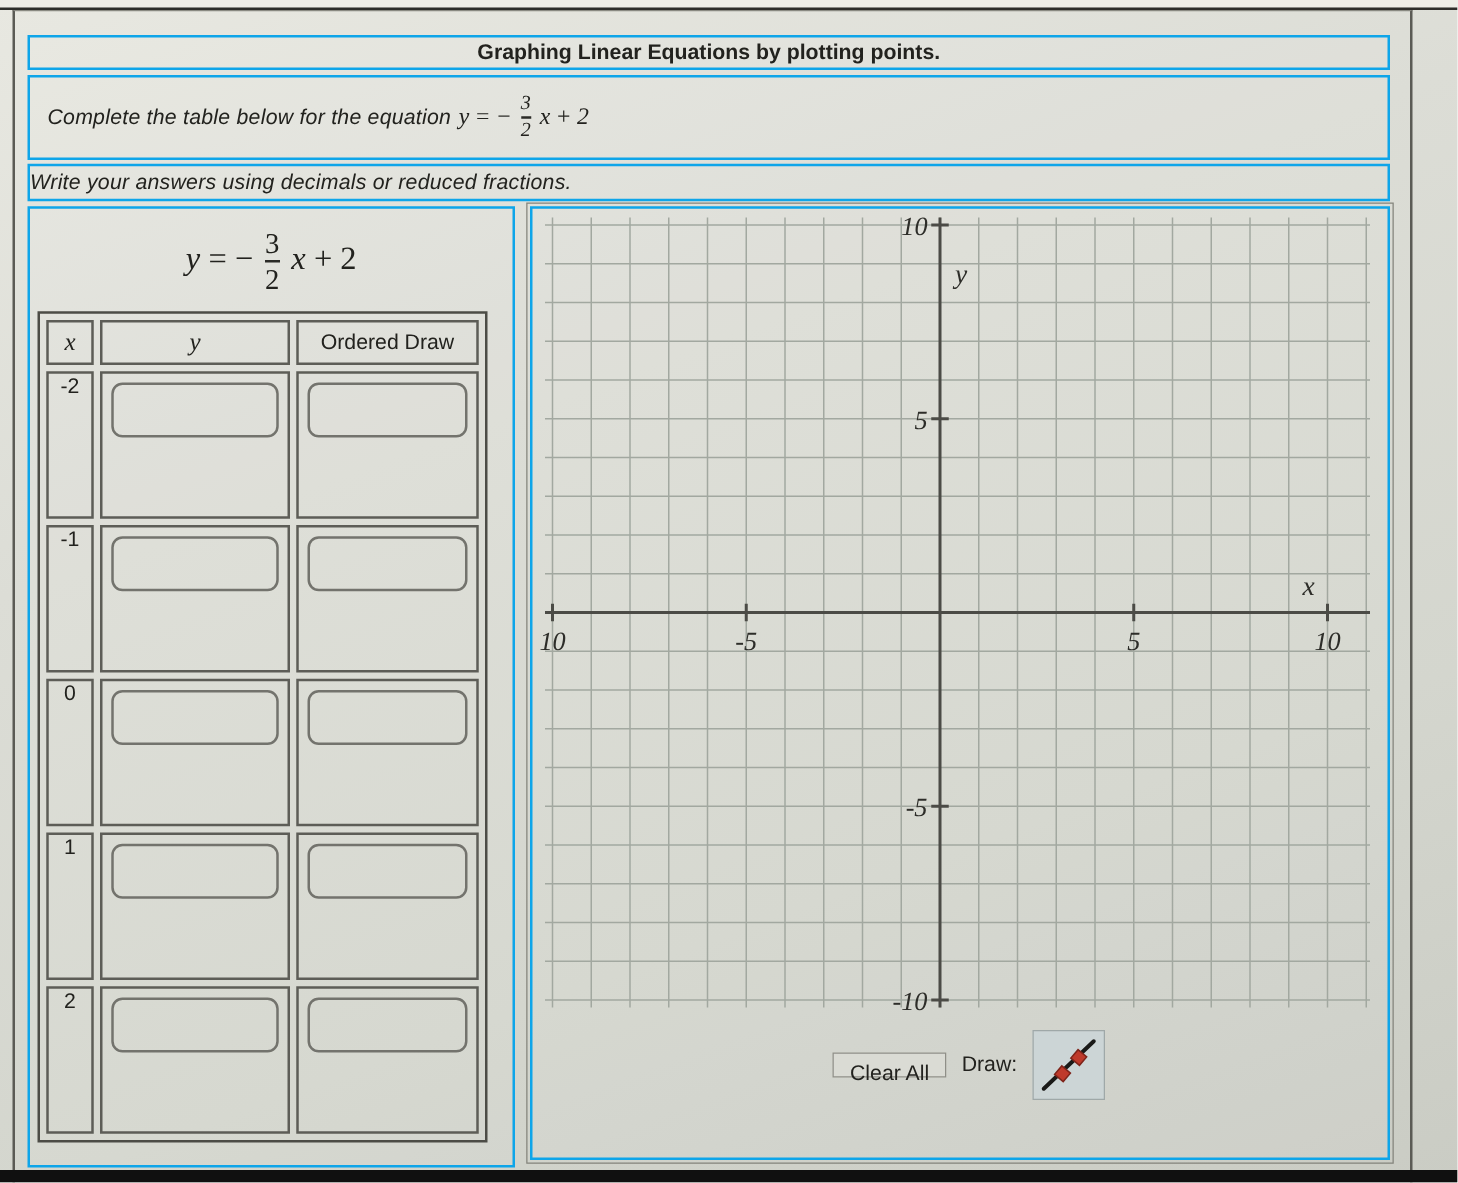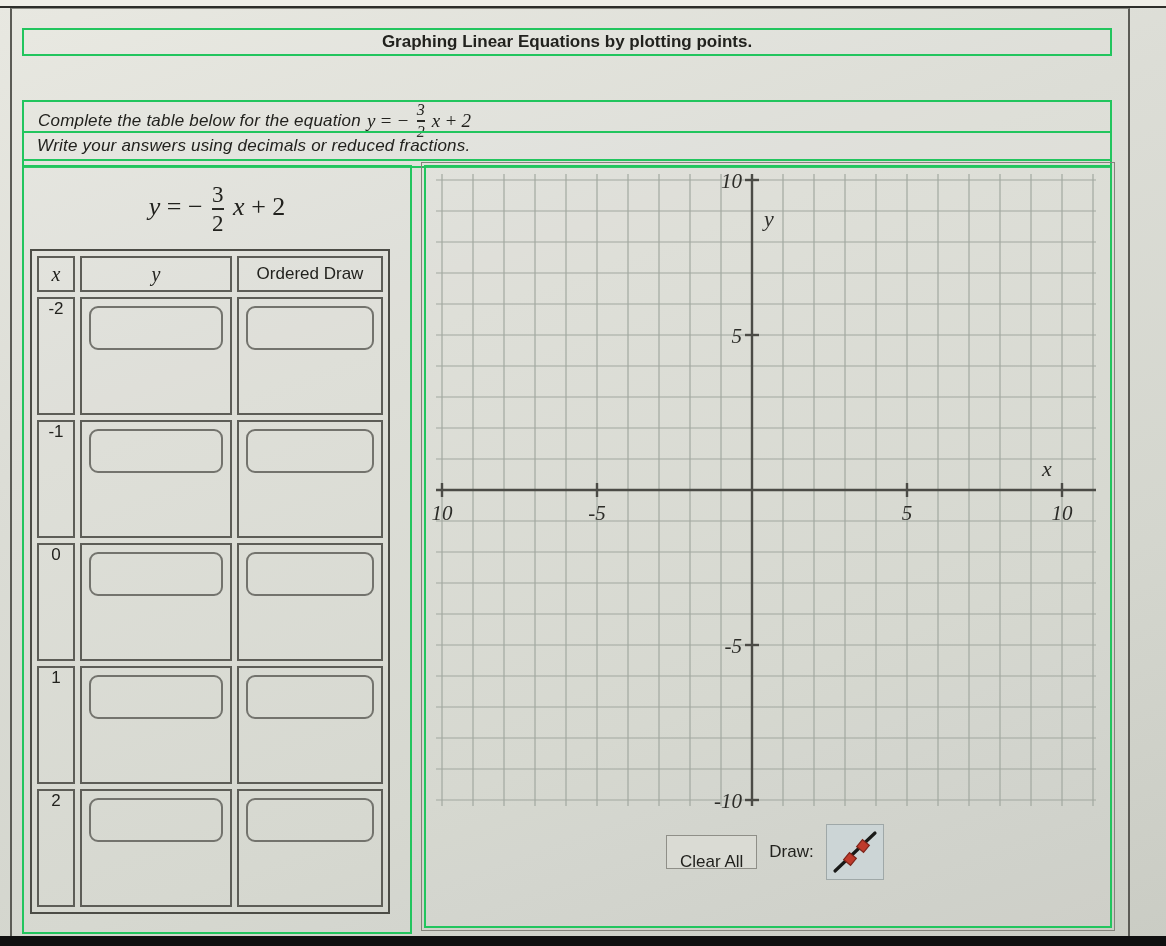--- a/index.html
+++ b/index.html
@@ -12,25 +12,25 @@
   }
   .top-strip { position:absolute; left:0; top:0; width:1166px; height:6px; background:#efeee7; }
   .top-line  { position:absolute; left:0; top:6px; width:1166px; height:2px; background:#2e2e2a; }
   .outer-frame {
     position:absolute; left:10px; top:8px; width:1120px; height:938px;
     border-left:2px solid #5b5b55; border-right:2px solid #5b5b55; border-top:1px solid #8a8a82;
     pointer-events:none;
   }
   .bottom-bar { position:absolute; left:0; top:936px; width:1166px; height:10px; background:#101010; z-index:30; }
 
-  .box { position:absolute; border:2px solid #22c55e; background:rgba(255,255,255,0.06); }
+  .box { position:absolute; border:2px solid #0ea5e9; background:rgba(255,255,255,0.06); }
   .title-box { left:22px; top:28px; width:1090px; height:28px; display:flex; align-items:center; justify-content:center; }
   .title-box span { font-weight:bold; font-size:17px; }
-  .instr-box { left:22px; top:60px; width:1090px; height:68px; display:flex; align-items:flex-start; padding:0 14px;margin-top:40px; }
-  .note-box  { left:22px; top:131px; width:1090px; height:30px; display:flex; align-items:center; padding:0 13px; }
+  .instr-box { left:22px; top:60px; width:1090px; height:68px; display:flex; align-items:center; padding:0 14px; }
+  .note-box  { left:22px; top:131px; width:1090px; height:30px; display:flex; align-items:center; padding:0 0; }
   .italic-text { font-style:italic; font-size:17px; letter-spacing:0.2px; }
 
   .left-panel  { left:22px; top:165px; width:390px; height:769px; }
   .graph-panel { left:424px; top:165px; width:688px; height:763px; outline:1px solid #83837b; outline-offset:2px; }
 
   
   .math { font-family:"Liberation Serif", serif; }
   .math .var { font-style:italic; }
   .frac { display:inline-flex; flex-direction:column; align-items:center; vertical-align:middle; line-height:1; margin:0 3px; }
   .frac .fbar { height:2px; background:#2b2b27; width:100%; margin:2px 0; }
@@ -63,21 +63,21 @@
 
   
   .graph-svg { position:absolute; left:0; top:0; }
   .grid  { stroke:#a2a8a0; stroke-width:1.2; }
   .axis  { stroke:#4b4b46; stroke-width:2.4; }
   .ticklabel { font-family:"Liberation Serif", serif; font-style:italic; font-size:21px; fill:#2d2d29; }
   .axislabel { font-family:"Liberation Serif", serif; font-style:italic; font-size:22px; fill:#2d2d29; }
 
   .controls { position:absolute; left:240px; top:657px; display:flex; align-items:center; gap:12px; z-index:5; }
   .clear-all-btn {
-    height:34px; padding:16px 13px; font-size:17px; color:#22221e;
+    height:20px; padding:6px 13px; font-size:17px; color:#22221e;
     background:#dadbd4; border:1px solid #8f8f88; cursor:pointer;
     font-family:"Liberation Sans", sans-serif;
   }
   .draw-label { font-size:17px;text-align:center; }
   .draw-tool-btn {
     width:58px; height:56px; background:#ccd5d6; border:1px solid #9fa8a8;
     display:flex; align-items:center; justify-content:center; cursor:pointer; padding:0;
   }
 </style>
 </head>

